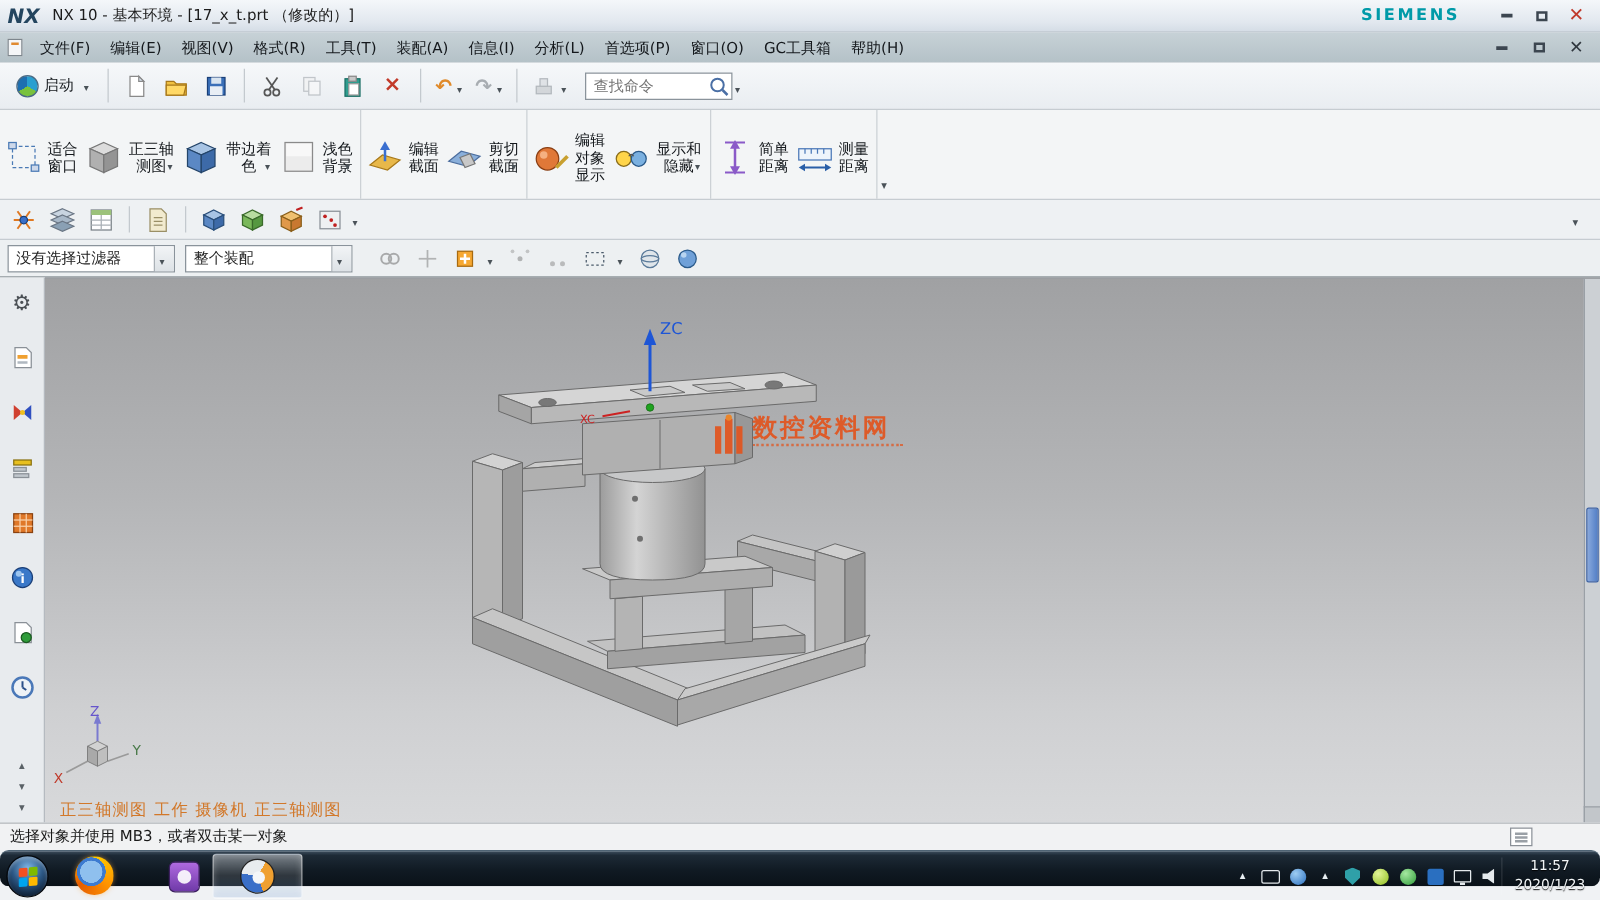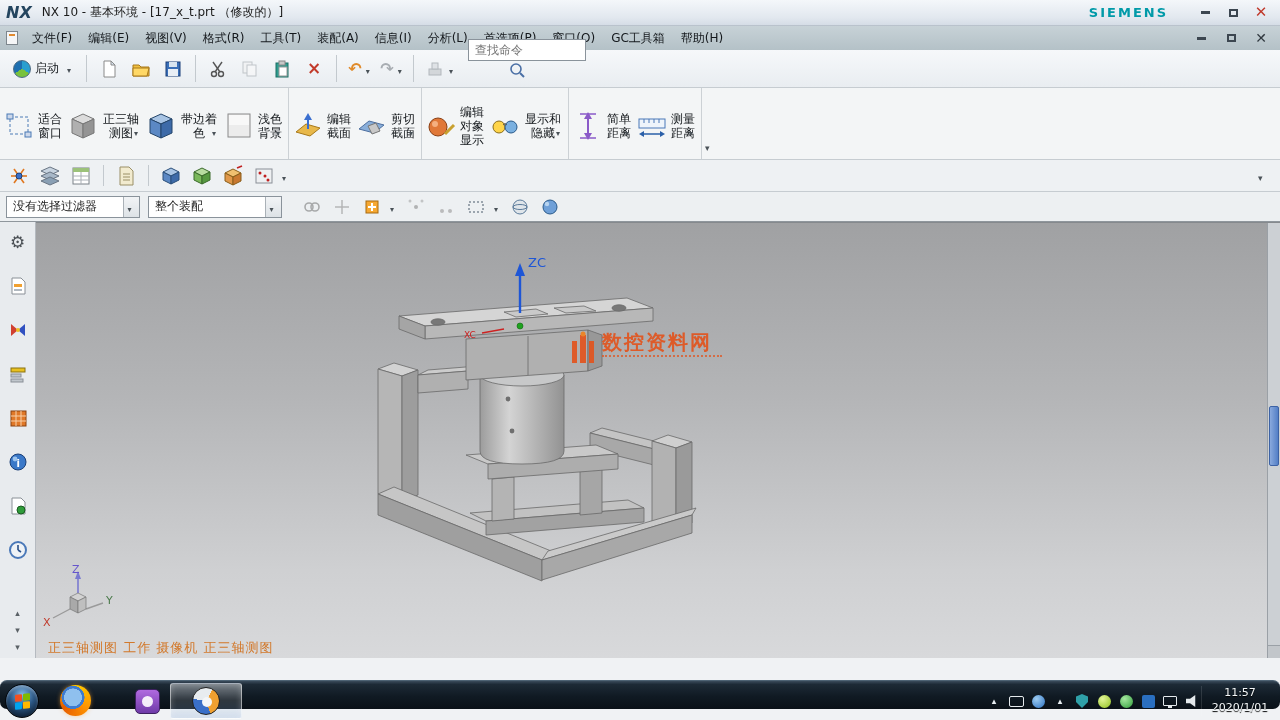--- a/index.html
+++ b/index.html
@@ -36,21 +36,21 @@
     border-bottom:1px solid #c6ccd1;display:flex;align-items:center;padding:0 6px;gap:4px;}
   .tsep{width:1px;align-self:stretch;margin:5px 4px;background:#c3c9ce;}
   .tbtn{height:28px;min-width:28px;display:flex;align-items:center;justify-content:center;border:1px solid transparent;border-radius:2px;padding:0 2px;text-align:right;}
   .start-btn{display:flex;align-items:center;gap:4px;padding:0 6px;font-size:12px;color:#14181c;}
   .start-ball{width:18px;height:18px;border-radius:50%;background:conic-gradient(#2a9fd0 0 120deg,#79c23d 120deg 240deg,#1e6fb0 240deg 360deg);border:1px solid #4a6a84;}
   .dd{display:inline-block;min-width:8px;}
   .dd::after{content:"▾";font-size:8px;color:#4a5258;}
   .glyph-del{color:#c23a2a;font-size:17px;font-weight:bold;line-height:1;}
   .glyph-undo{color:#e08a2a;font-size:16px;font-weight:bold;line-height:1;}
   .glyph-redo{color:#a8adb2;font-size:16px;font-weight:bold;line-height:1;}
-  .searchbox{display:flex;align-items:center;margin-left:8px;flex-direction:column;}
+  .searchbox{display:flex;align-items:center;margin-left:8px;}
   .search-input{width:118px;height:22px;border:1px solid #8a939b;background:#fff;font-size:12px;padding:0 20px 0 6px;color:#333;}
   .search-mag{margin-left:-20px;width:18px;height:18px;display:inline-flex;align-items:center;justify-content:center;}
 
   
   .toolbar2{position:absolute;left:0;top:88px;width:1280px;height:72px;background:#f3f5f6;border-bottom:1px solid #c6ccd1;display:flex;}
   .t2wrap{display:flex;height:100%;}
   .t2group{display:flex;height:100%;border-right:1px solid #ccd1d5;padding:0 2px;}
   .t2btn{position:relative;width:78px;height:100%;display:flex;flex-direction:row;align-items:center;padding-top:5px;border:1px solid transparent;border-radius:2px;}
   .t2btn.narrow{width:64px;}
   .t2icon{width:32px;height:30px;display:flex;align-items:center;justify-content:center;}
@@ -693,20 +693,24 @@
 
       <div class="view-status">正三轴测图 工作 摄像机 正三轴测图</div>
 
       <div class="vscroll">
         <div class="vthumb"></div>
       </div>
       <div class="scroll-corner"></div>
     </div>
   </div>
 
+  <div class="statusbar">
+    <span class="status-text">选择对象并使用 MB3，或者双击某一对象</span>
+    <span class="status-icon"></span>
+  </div>
 
   <div class="taskbar">
     <span class="orb">
       <span class="winflag">
         <span class="wf1"></span>
           <span class="wf2"></span>
           <span class="wf3"></span>
           <span class="wf4"></span>
       </span>
     </span>
@@ -740,17 +744,17 @@
       <span class="tico">
           <span class="monitor"></span>
         </span>
       <span class="tico">
           <span class="speaker"></span>
         </span>
     </span>
     <span class="tray-divider"></span>
     <span class="clock">
       <div>11:57</div>
-      <div>2020/1/01</div>
+      <div>2020/1/23</div>
     </span>
   </div>
 
 </div>
 
 </body></html>

